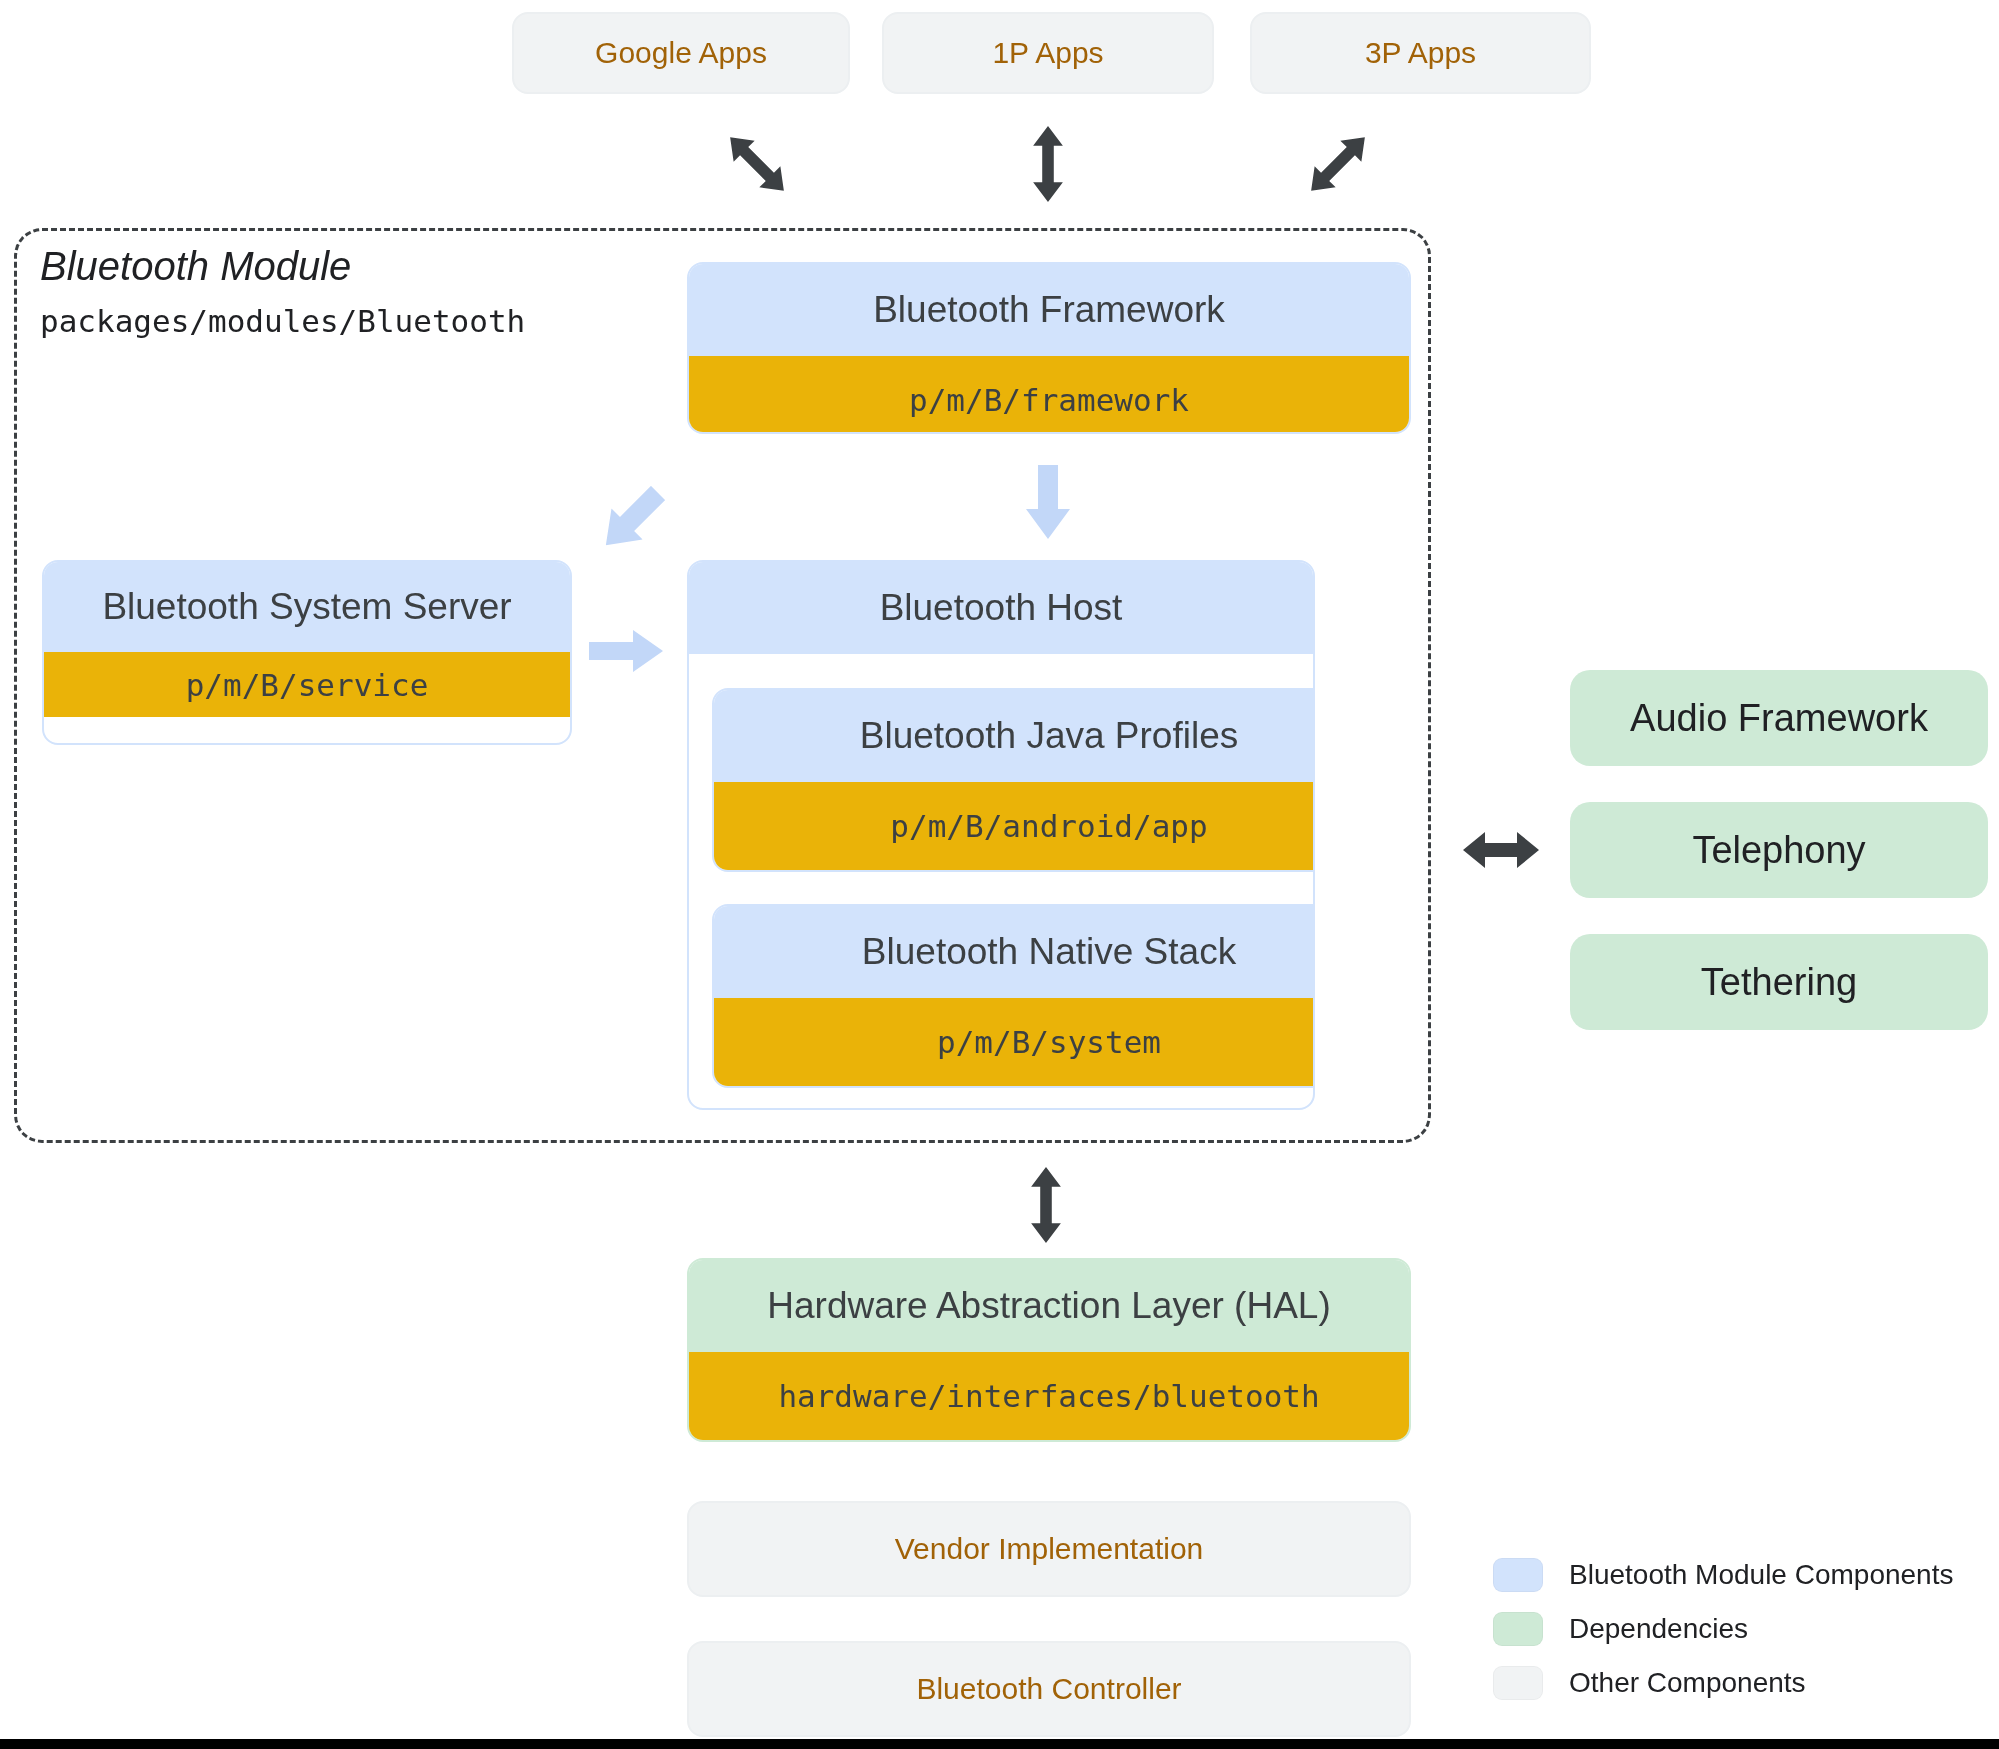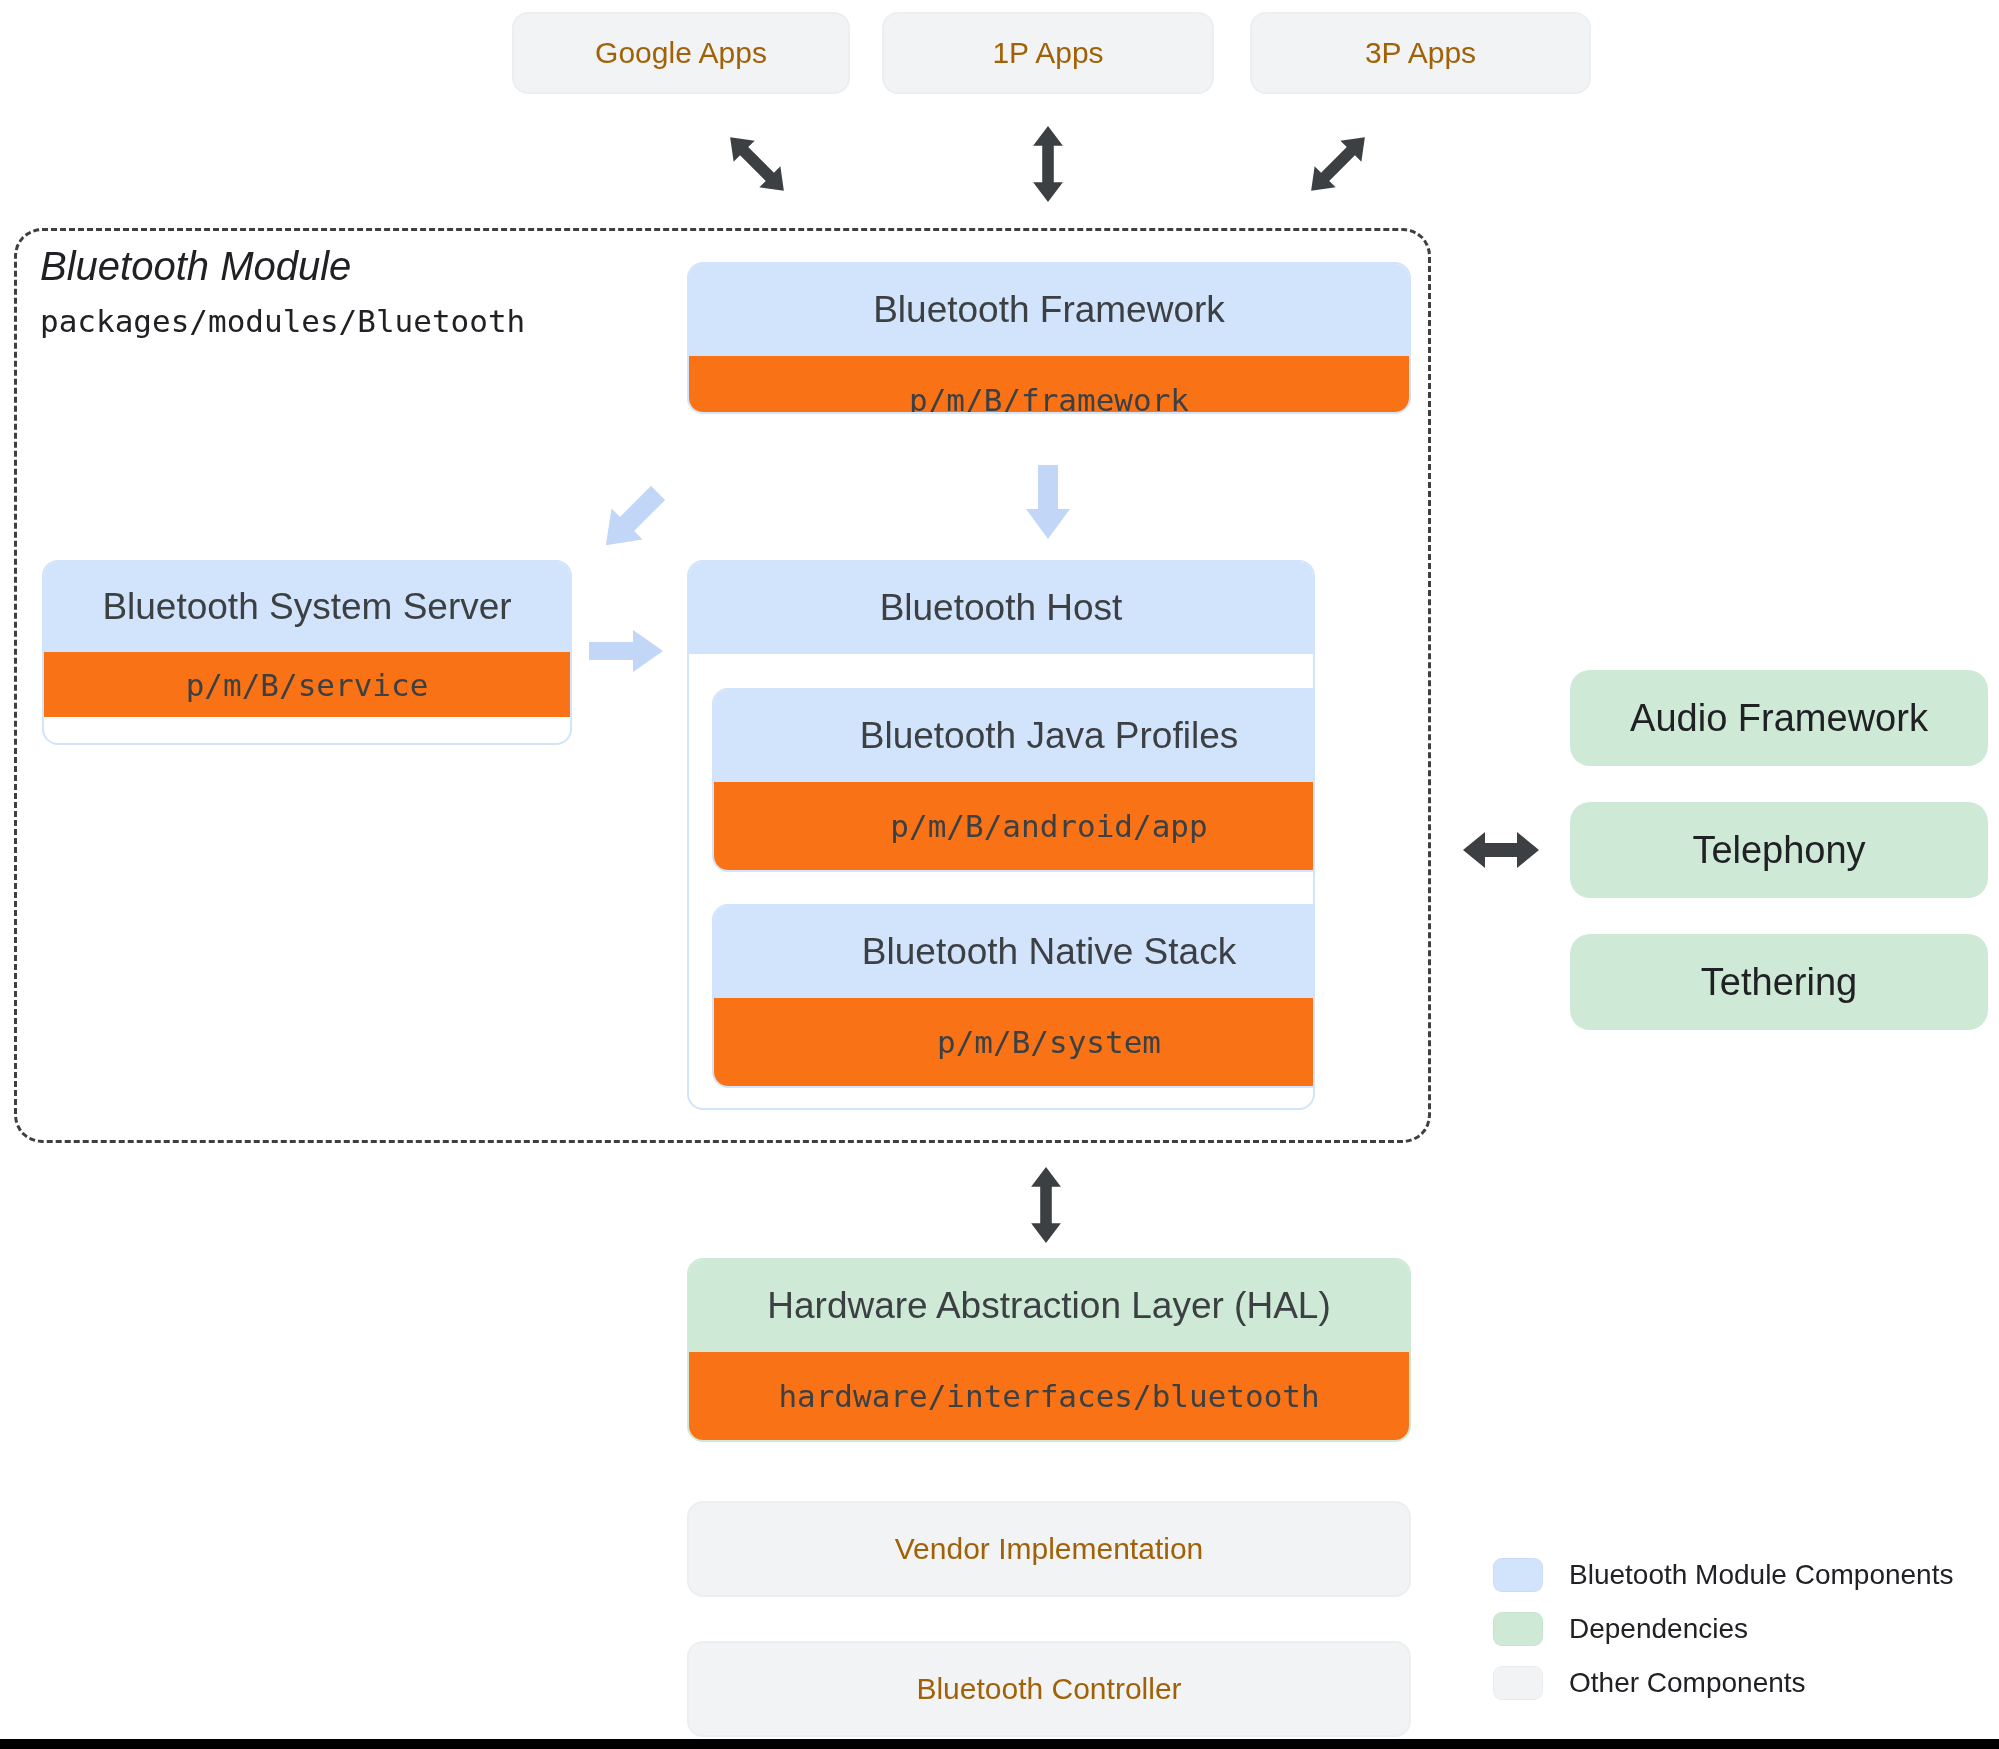--- a/index.html
+++ b/index.html
@@ -35,21 +35,21 @@
   .card.blue  { border: 2px solid #d2e3fc; }
   .card.green { border: 2px solid #ceead6; }
   .card .hd {
     display: flex; align-items: center; justify-content: center;
     font-size: 37px; color: #3c4043;
   }
   .card.blue .hd  { background: #d2e3fc; }
   .card.green .hd { background: #ceead6; }
   .card .bd {
     display: flex; align-items: center; justify-content: center;
-    background: #f97316;
+    background: #eab308;
     font-family: "DejaVu Sans Mono", monospace;
     font-size: 31px; color: #3c4043;
   }
 
   
   .dep {
     background: #ceead6;
     border-radius: 20px;
     display: flex; align-items: center; justify-content: center;
     font-size: 38px; color: #202124;
@@ -111,21 +111,21 @@
     </svg>
   </div>
 
   <div class="abs module-box" style="left:14px; top:228px; width:1417px; height:915px;"></div>
 
   <div class="abs" style="left:40px; top:244px;">
     <div class="module-title">Bluetooth Module</div>
     <div class="module-path">packages/modules/Bluetooth</div>
   </div>
 
-  <div class="abs card blue" style="left:687px; top:262px; width:724px; height:152px;">
+  <div class="abs card blue" style="left:687px; top:262px; width:724px; height:172px;">
     <div class="hd" style="height:92px;">Bluetooth Framework</div>
     <div class="bd" style="height:88px;">p/m/B/framework</div>
   </div>
 
   <div class="abs center-wrap rot45" style="left:593px; top:480px; width:78px; height:78px;">
     <svg width="44" height="74" viewBox="0 0 44 74">
       <polygon points="12,0 32,0 32,44 44,44 22,74 0,44 12,44" fill="#c2d7f8"></polygon>
     </svg>
   </div>
   <div class="abs" style="left:1026px; top:465px;">

